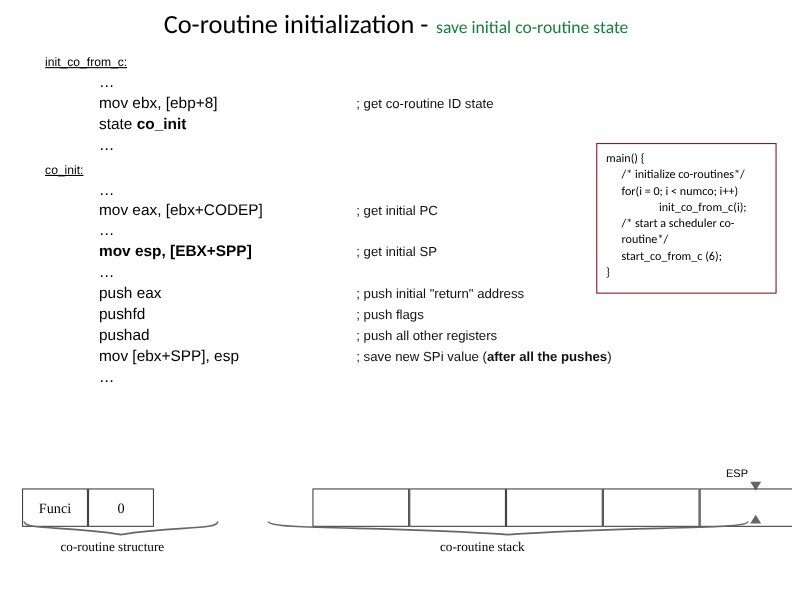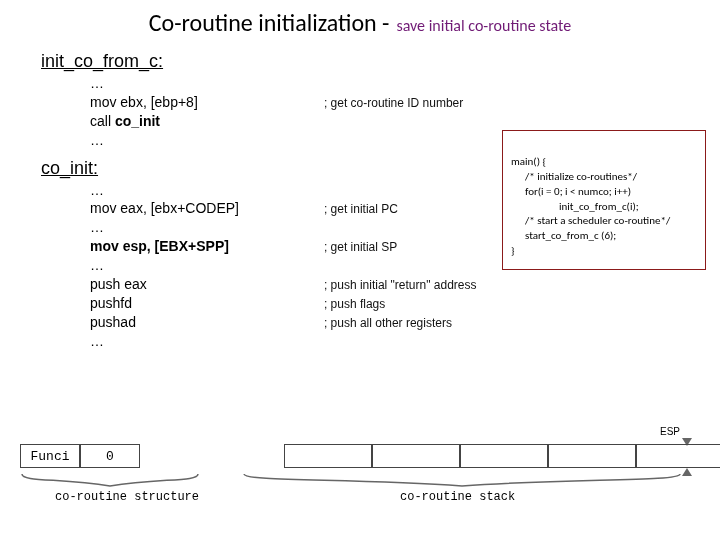--- a/index.html
+++ b/index.html
@@ -20,90 +20,90 @@
     padding-top: 8px;
     padding-bottom: 6px;
   }
   .title-main {
     font-size: 24px;
     font-weight: 400;
     display: inline;
   }
   .title-sub {
     font-size: 16px;
-    color: #701a75;
+    color: #15803d;
     display: inline;
     margin-left: 4px;
   }
   .section-label {
     font-family: Arial, sans-serif;
-    font-size: 18px;
+    font-size: 11px;
     text-decoration: underline;
     margin: 8px 0 2px 16px;
     padding-left: 25px;
   }
   .code-block {
     margin-left: 90px;
     font-family: Arial, sans-serif;
     font-size: 14px;
     line-height: 1.35;
   }
   .code-line { white-space: nowrap; }
   .instr { display: inline-block; width: 230px; }
   .cmt   { font-size: 12px; color: #111; }
   .side-box {
     position: absolute;
     right: 14px;
     top: 130px;
     border: 1.5px solid #8b1a1a;
-    width: 204px;
-    padding: 24px 8px 10px 8px;
+    width: 164px;
+    padding: 6px 8px 10px 8px;
     font-family: "Calibri", Arial, sans-serif;
     font-size: 11px;
     line-height: 1.35;
   }
   .side-box .indent1 { padding-left: 14px; }
   .side-box .indent2 { padding-left: 48px; }
   .diagram {
     position: absolute;
     left: 20px;
     bottom: 28px;
     width: 680px;
     height: 80px;
   }
   .cells {
     position: absolute;
     top: 12px;
     display: flex;
   }
   .cell {
     border: 1.5px solid #444;
-    height: 24px;
+    height: 35px;
     display: flex;
     align-items: center;
     justify-content: center;
-    font-family: Liberation Mono, monospace;
+    font-family: Liberation Serif, serif;
     font-size: 13px;
   }
   .struct .cell { width: 60px; }
   .stack .cell  { width: 88px; }
   .stack { margin-left: 42px; }
   .brace-struct {
     position: absolute;
     top: 40px; left: 0; width: 180px; height: 16px;
   }
   .brace-stack {
     position: absolute;
     top: 40px; left: 222px; width: 440px; height: 16px;
   }
   .brace-label {
     position: absolute;
     top: 58px;
     font-size: 12px;
-    font-family: Liberation Mono, monospace;
+    font-family: Liberation Serif, serif;
   }
   .esp-label {
     position: absolute;
     top: -6px; right: 20px;
     font-size: 10px;
     font-family: Arial, sans-serif;
   }
   .arrow-down {
     position: absolute;
     top: 6px; right: 8px;
@@ -128,24 +128,24 @@
 <div class="title-wrap">
   <span class="title-main">Co-routine initialization -</span>
   <span class="title-sub">save initial co-routine state</span>
 </div>
 
 <div class="section-label">init_co_from_c:</div>
 <div class="code-block">
   <div class="code-line">…</div>
   <div class="code-line">
     <span class="instr">mov ebx, [ebp+8]</span>
-    <span class="cmt">; get co-routine ID number</span>
-  </div>
-  <div class="code-line">
-    <span>call </span><b>co_init</b>
+    <span class="cmt">; get co-routine ID state</span>
+  </div>
+  <div class="code-line">
+    <span>state </span><b>co_init</b>
   </div>
   <div class="code-line">…</div>
 </div>
 
 <div class="section-label">co_init:</div>
 <div class="code-block">
   <div class="code-line">…</div>
   <div class="code-line">
     <span class="instr">mov eax, [ebx+CODEP]</span>
     <span class="cmt">; get initial PC</span>
@@ -160,20 +160,26 @@
     <span class="instr">push eax</span>
     <span class="cmt">; push initial "return" address</span>
   </div>
   <div class="code-line">
     <span class="instr">pushfd</span>
     <span class="cmt">; push flags</span>
   </div>
   <div class="code-line">
     <span class="instr">pushad</span>
     <span class="cmt">; push all other registers</span>
+  </div>
+  <div class="code-line">
+    <span class="instr">mov [ebx+SPP], esp</span>
+    <span class="cmt">
+      <span>; save new SPi value (</span><b>after all the pushes</b><span>)</span>
+    </span>
   </div>
   <div class="code-line">…</div>
 </div>
 
 <div class="side-box">
   <div>main() {</div>
   <div class="indent1">/* initialize co-routines*/</div>
   <div class="indent1">for(i = 0; i &lt; numco; i++)</div>
   <div class="indent2">init_co_from_c(i);</div>
   <div class="indent1">/* start a scheduler co-routine*/</div>

